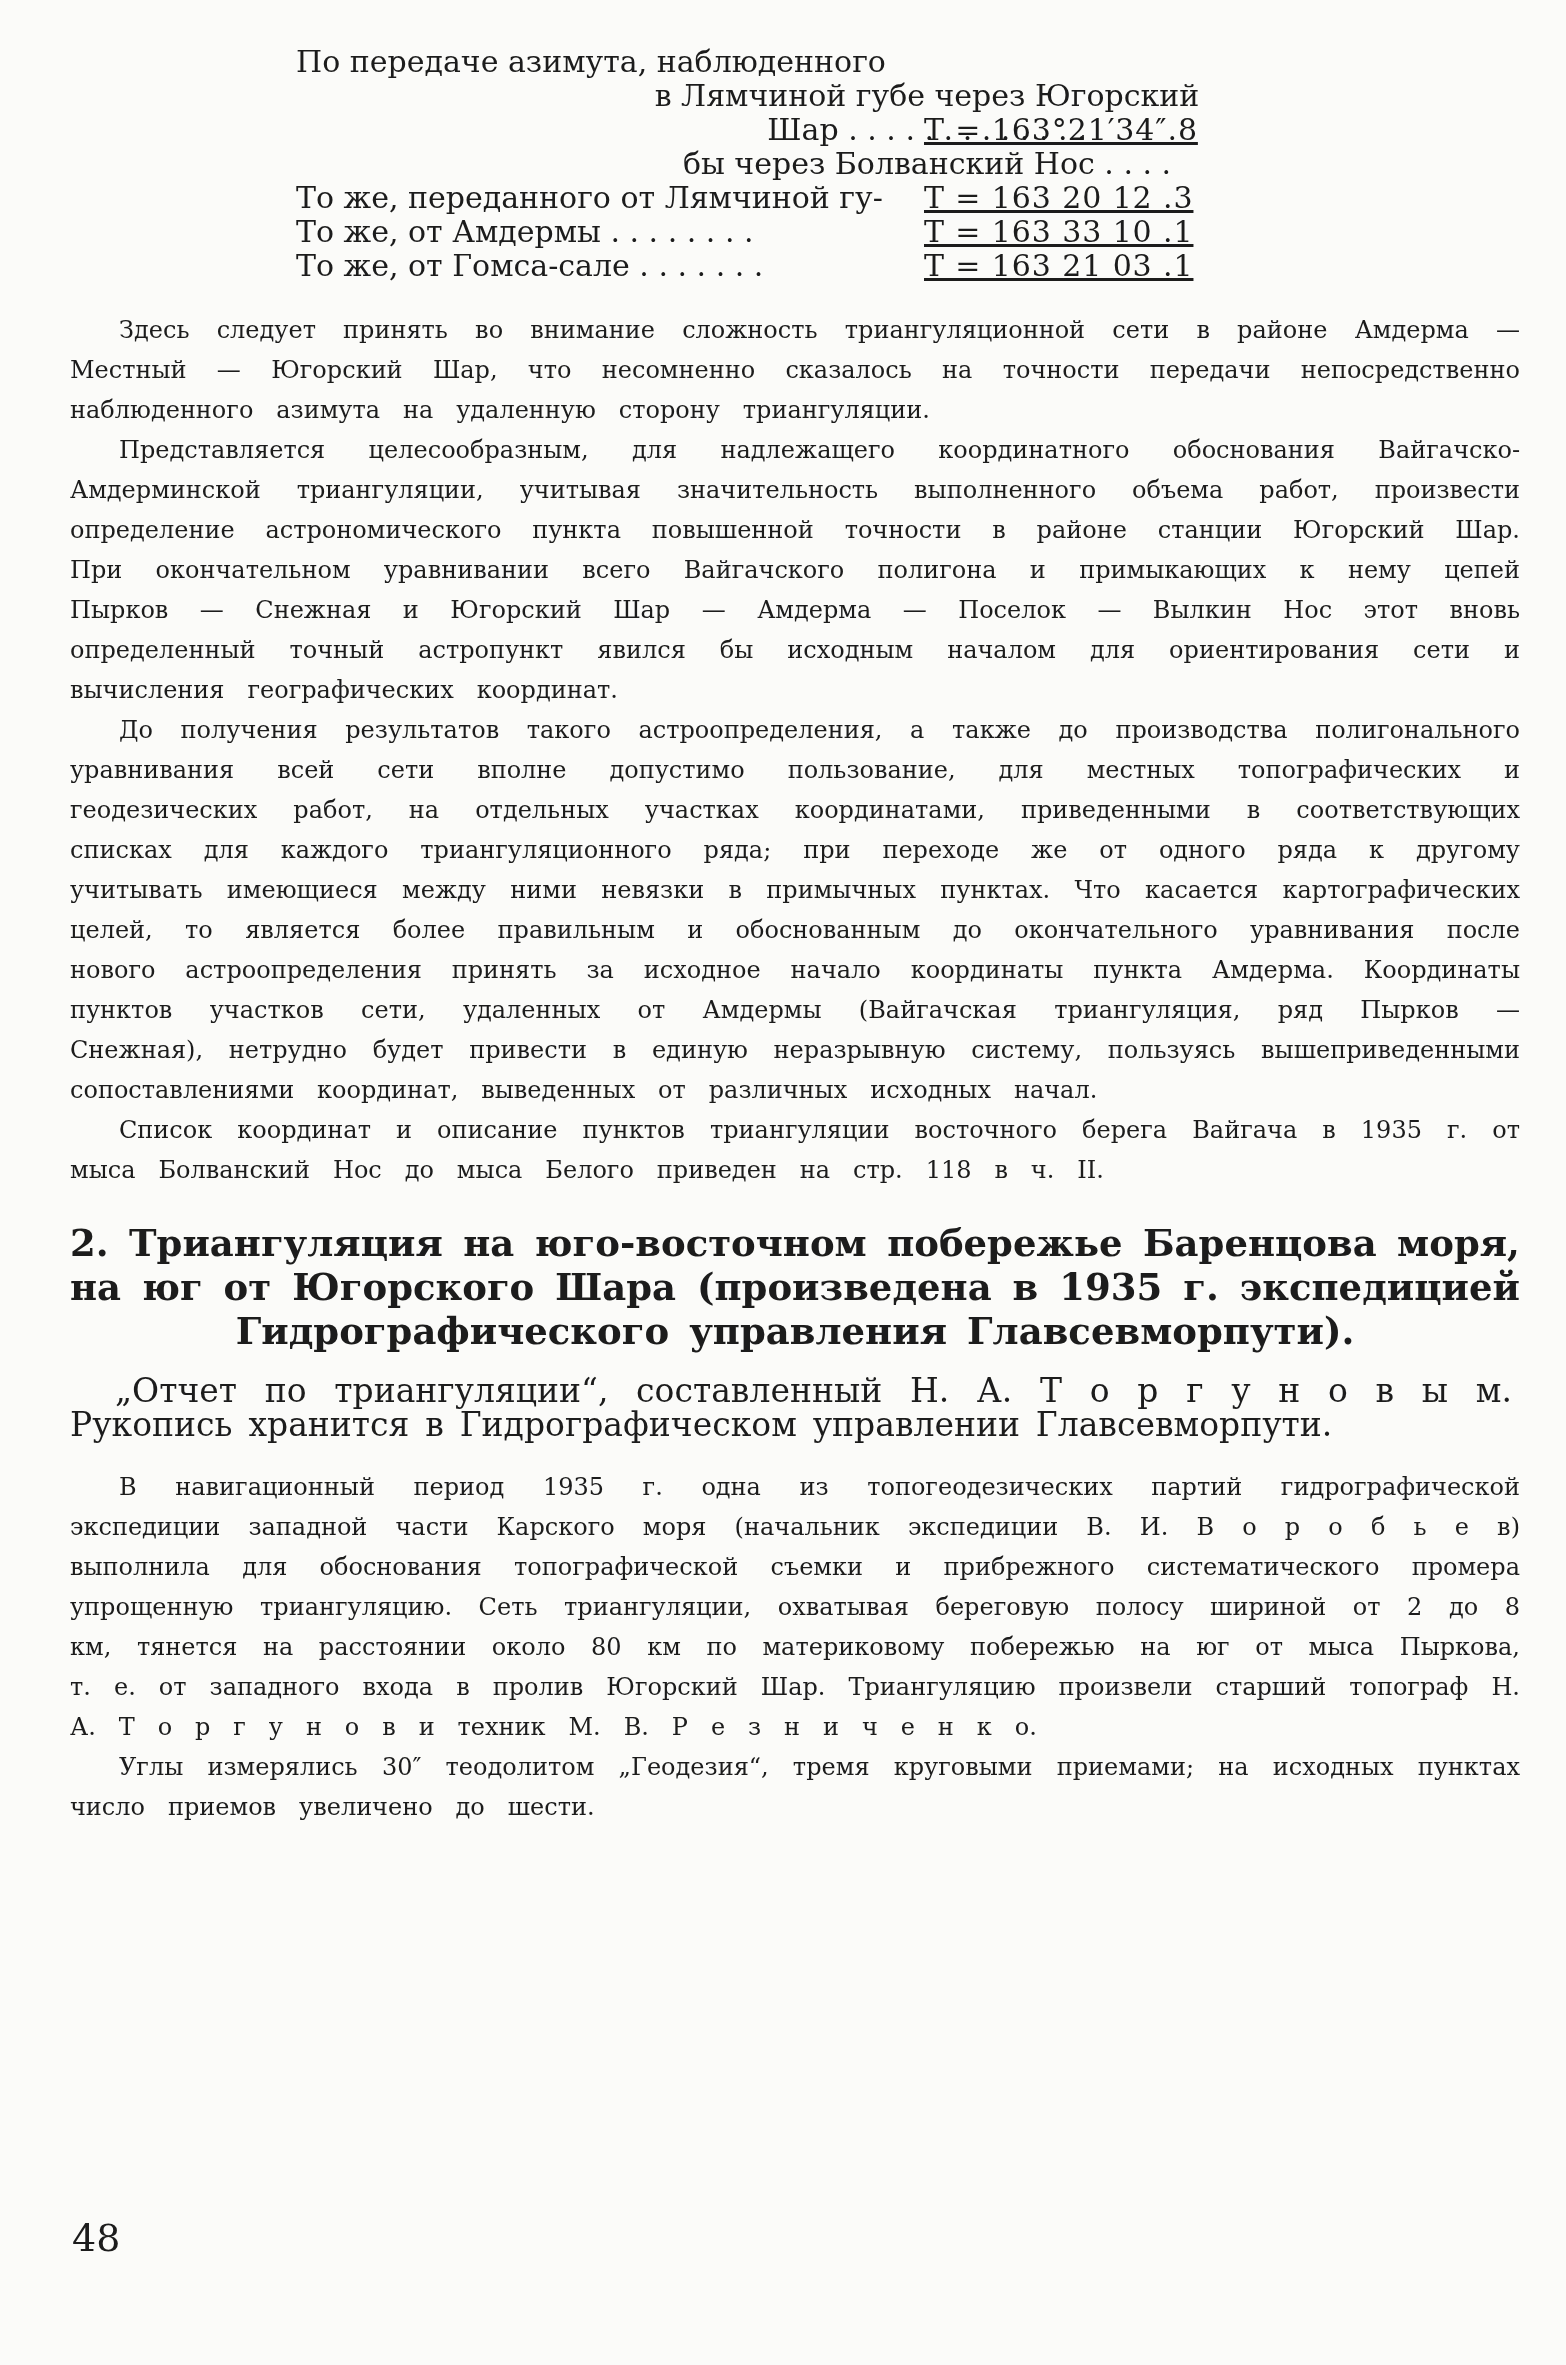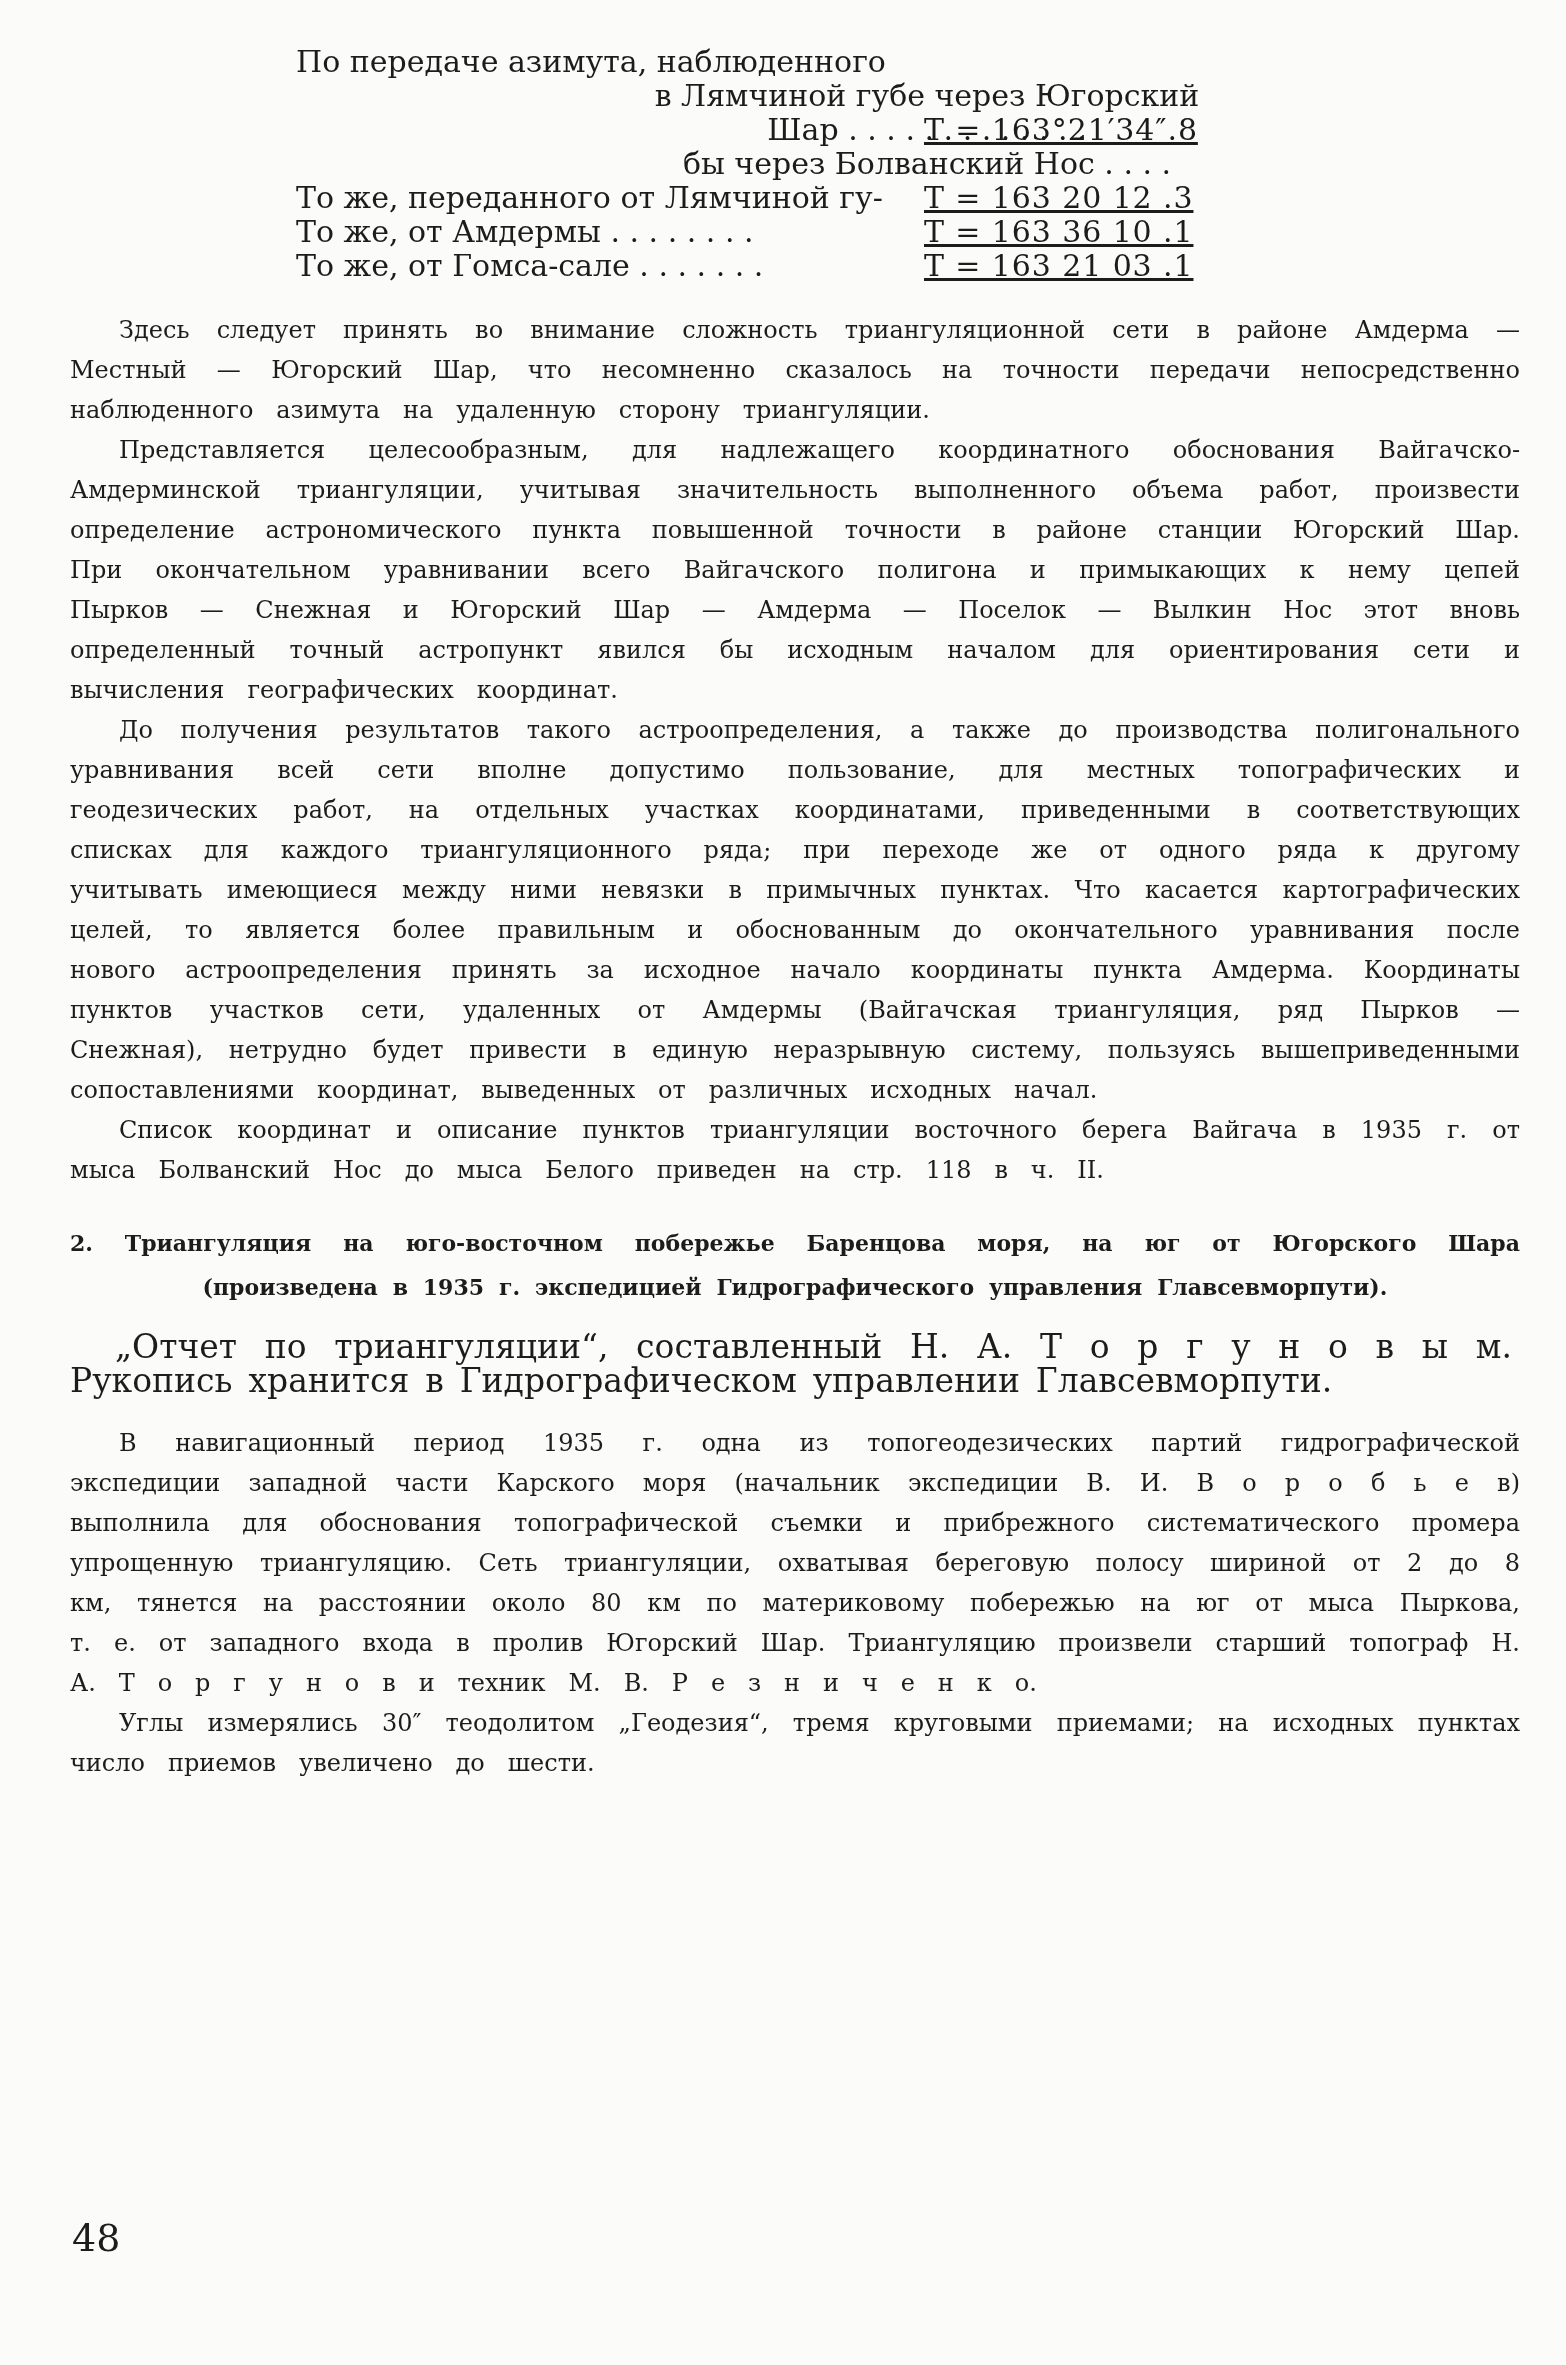--- a/index.html
+++ b/index.html
@@ -40,21 +40,21 @@
   .body {
     font-size: 24px;
     line-height: 40px;
     text-align: justify;
     text-indent: 49px;
     word-spacing: 15.3px;
     margin: 0;
   }
   
   .heading {
-    font-size: 22px;
+    font-size: 37px;
     line-height: 44px;
     font-weight: bold;
     text-align: justify;
     text-align-last: center;
     word-spacing: 7.2px;
     margin: 30.5px 0 21.5px 0;
   }
   
   .footnote {
     font-size: 33px;
@@ -92,21 +92,21 @@
         <div class="az-line cont">бы через Болванский Нос .  .  .  .</div>
         <div class="az-line">То же, переданного от Лямчиной гу-</div>
       </div>
       <div class="az-value">Т = 163 20 12 .3</div>
     </div>
 
     <div class="az-item">
       <div class="az-label">
         <div class="az-line">То же, от Амдермы .  .  .  .  .  .  .  .</div>
       </div>
-      <div class="az-value">Т = 163 36 10 .1</div>
+      <div class="az-value">Т = 163 33 10 .1</div>
     </div>
 
     <div class="az-item">
       <div class="az-label">
         <div class="az-line">То же, от Гомса-сале  .  .  .  .  .  .  .</div>
       </div>
       <div class="az-value">Т = 163 21 03 .1</div>
     </div>
 
   </div>

